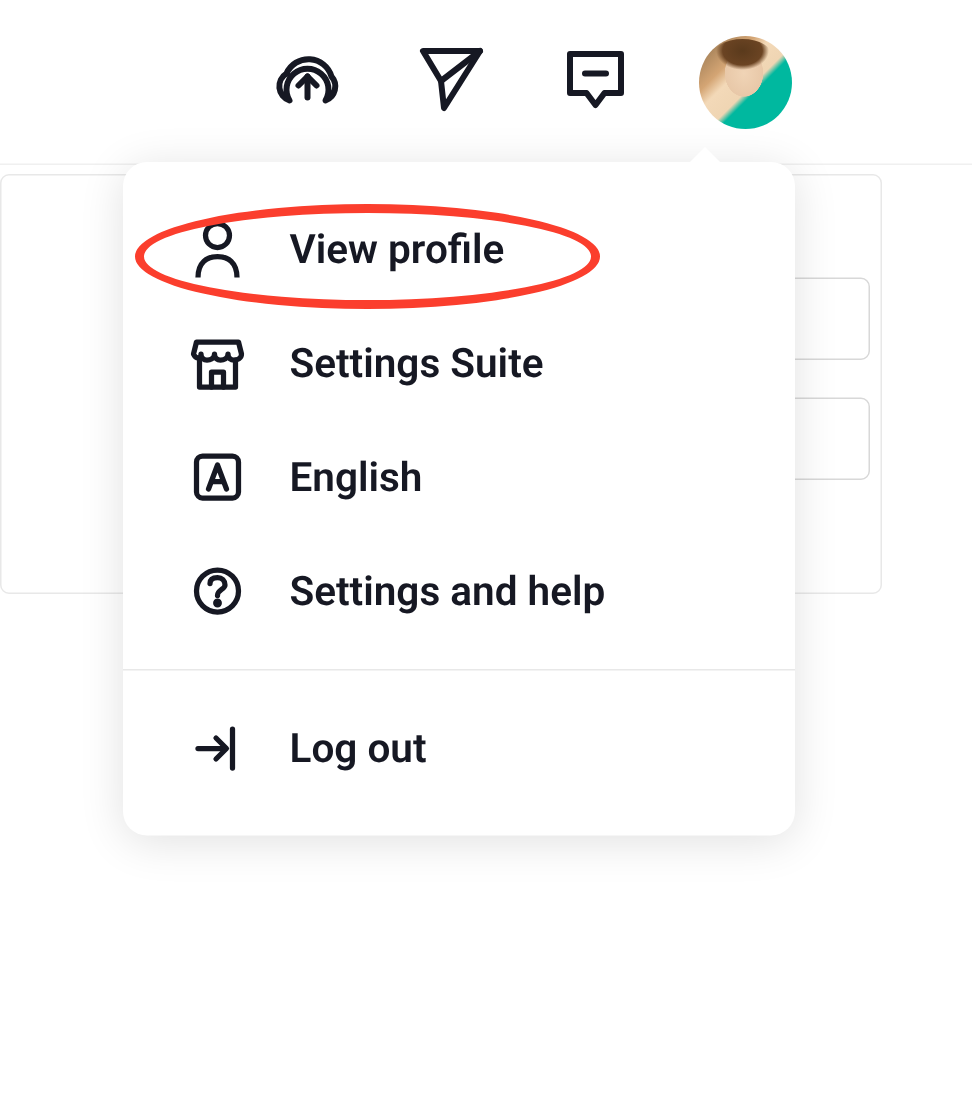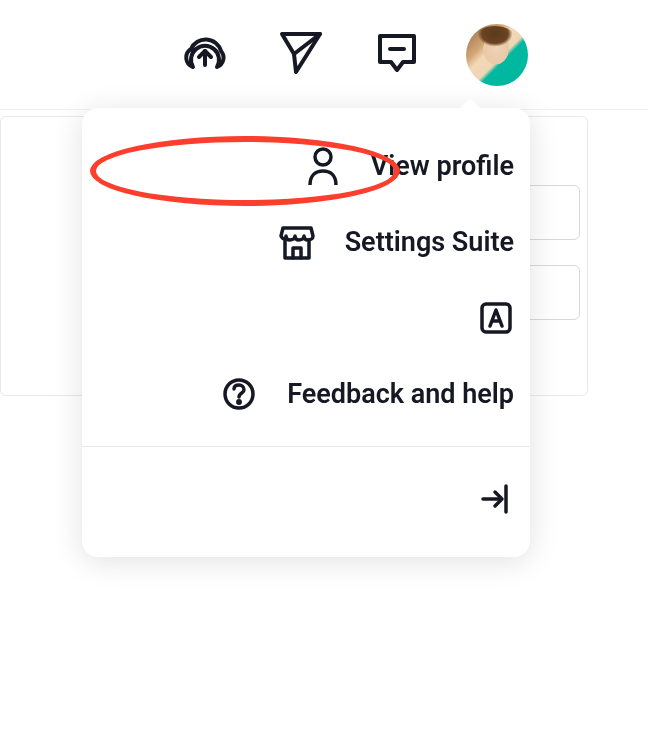--- a/index.html
+++ b/index.html
@@ -118,25 +118,24 @@
       right: 48px;
       width: 0;
       height: 0;
       border-left: 12px solid transparent;
       border-right: 12px solid transparent;
       border-bottom: 12px solid #fff;
     }
     .menu-item {
       display: flex;
       align-items: center;
-      padding: 20px 16px;
+      padding: 20px 45px;
       cursor: pointer;
       gap: 30px;
       position: relative;
-      justify-content: flex-end;
     }
     .menu-icon {
       width: 36px;
       height: 36px;
       display: flex;
       align-items: center;
       justify-content: center;
       flex-shrink: 0;
     }
     .menu-label {
@@ -222,39 +221,41 @@
   </div>
 
 
   <div class="menu-item">
     <span class="menu-icon">
       <svg width="34" height="34" viewBox="0 0 34 34" fill="none" stroke="#161823" stroke-width="3.5" stroke-linecap="round" stroke-linejoin="round">
         <rect x="3" y="3" width="28" height="28" rx="4"></rect>
         <path d="M11 25 L17 9 L23 25 M13 20 H21"></path>
       </svg>
     </span>
+    <span class="menu-label">English</span>
   </div>
 
   <div class="menu-item">
     <span class="menu-icon">
       <svg width="34" height="34" viewBox="0 0 34 34" fill="none" stroke="#161823" stroke-width="3.5" stroke-linecap="round" stroke-linejoin="round">
         <circle cx="17" cy="17" r="14"></circle>
         <path d="M12 12 C12 9 14 8 17 8 C20 8 22 10 22 13 C22 16 17 16 17 20"></path>
         <circle cx="17" cy="25" r="1.2" fill="#161823"></circle>
       </svg>
     </span>
-    <span class="menu-label">Feedback and help</span>
+    <span class="menu-label">Settings and help</span>
   </div>
 
   <div class="menu-divider"></div>
 
   <div class="menu-item">
     <span class="menu-icon">
       <svg width="34" height="34" viewBox="0 0 34 34" fill="none" stroke="#161823" stroke-width="3.5" stroke-linecap="round" stroke-linejoin="round">
         <path d="M4 17 H22"></path>
         <path d="M16 10 L23 17 L16 24"></path>
         <path d="M27 4 V30"></path>
       </svg>
     </span>
+    <span class="menu-label">Log out</span>
   </div>
 </div>
 
 <div class="highlight-ellipse"></div>
 
 </body></html>

